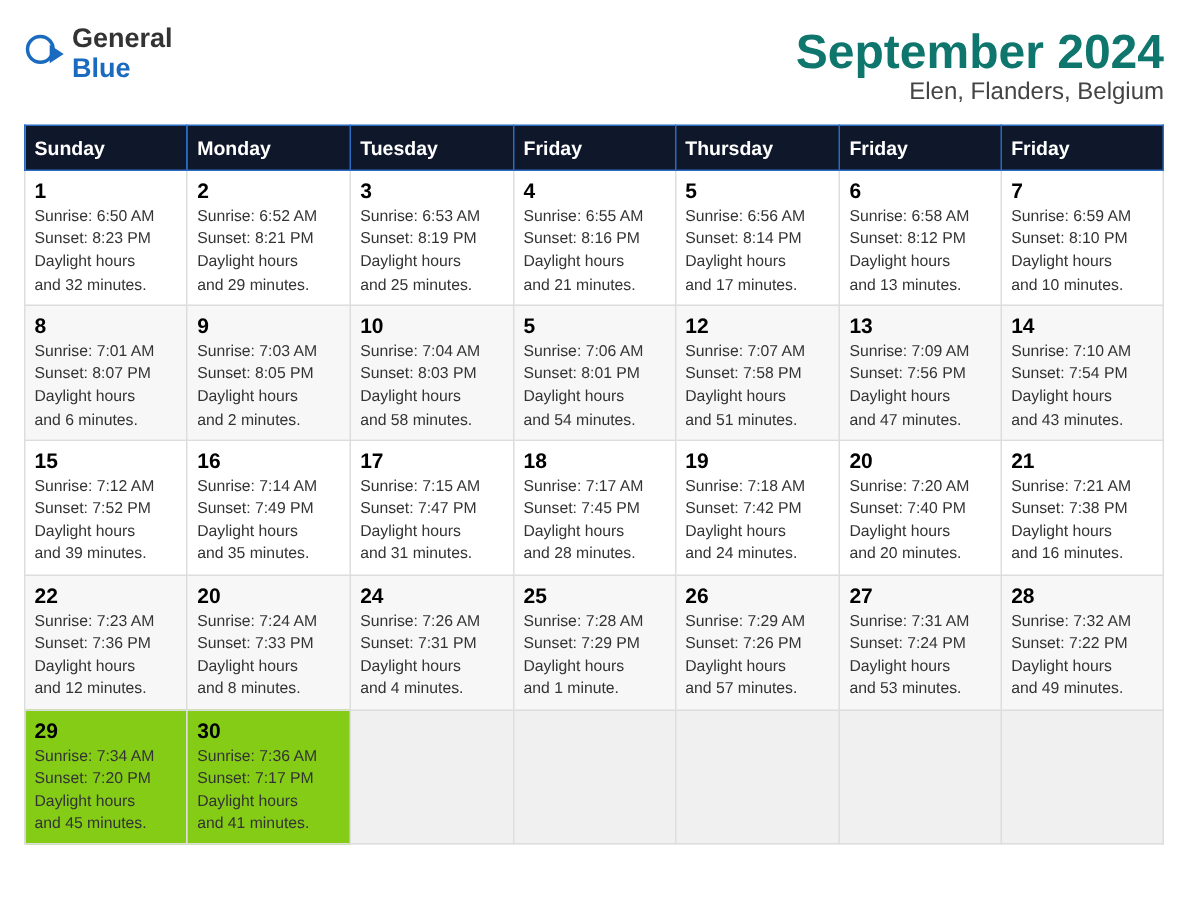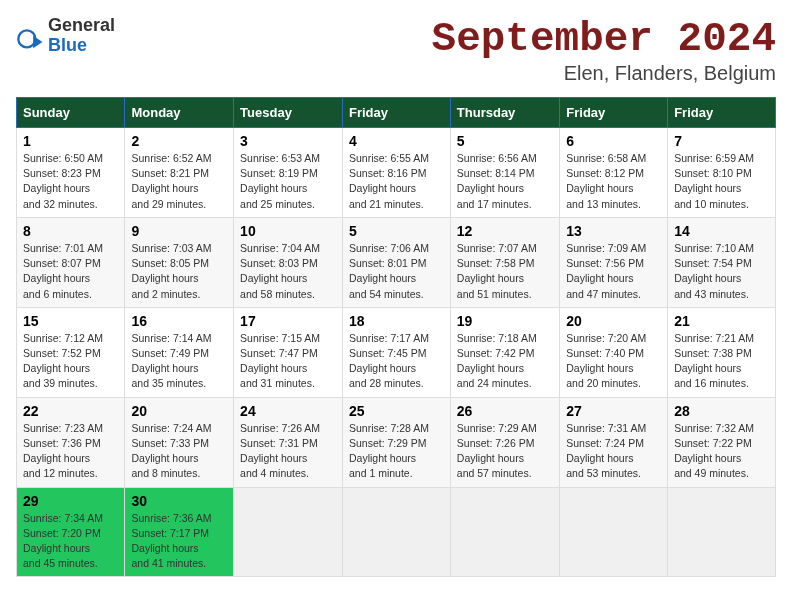--- a/index.html
+++ b/index.html
@@ -11,54 +11,53 @@
       padding: 16px;
     }
     .header-row {
       display: flex;
       justify-content: space-between;
       align-items: flex-start;
       margin-bottom: 12px;
     }
     .logo {
       display: flex;
-      align-items: flex-end;
+      align-items: center;
       gap: 4px;
     }
     .logo-text {
       font-size: 18px;
       font-weight: bold;
       line-height: 1.1;
     }
     .logo-general { color: #333; }
     .logo-blue { color: #1a6bbf; }
     .logo-icon {
       width: 28px;
       height: 28px;
     }
     .title-block {
       text-align: right;
     }
     .month-title {
-      font-size: 41px;
+      font-size: 32px;
       font-weight: bold;
-      color: #7f1d1d;
-      font-family: Liberation Mono, monospace;
+      color: #0f766e;
     }
     .location {
-      font-size: 20px;
+      font-size: 16px;
       color: #444;
     }
     table {
       width: 100%;
       border-collapse: collapse;
       font-size: 11px;
     }
     thead tr {
-      background: #14532d;
+      background: #0f172a;
       color: #fff;
       margin-left: 45px;
     }
     thead th {
       padding: 7px 6px;
       font-size: 13px;
       font-weight: bold;
       text-align: left;
       border: 1px solid #2a6bbf;
     }
@@ -86,21 +85,21 @@
     tbody tr:nth-child(odd) td {
       background: #fff;
     }
     tbody tr:nth-child(even) td {
       background: #f7f7f7;
     }
     .empty-cell {
       background: #f0f0f0 !important;
     }
     tbody tr:last-child td {
-      background: #22c55e;
+      background: #84cc16;
     }
   </style>
 </head>
 <body>
 
 <div class="header-row">
   <div class="logo">
     <svg class="logo-icon" viewBox="0 0 36 36" xmlns="http://www.w3.org/2000/svg">
       <circle cx="14" cy="14" r="11" fill="none" stroke="#1a6bbf" stroke-width="3"></circle>
       <polygon points="22,10 34,18 22,26" fill="#1a6bbf"></polygon>

